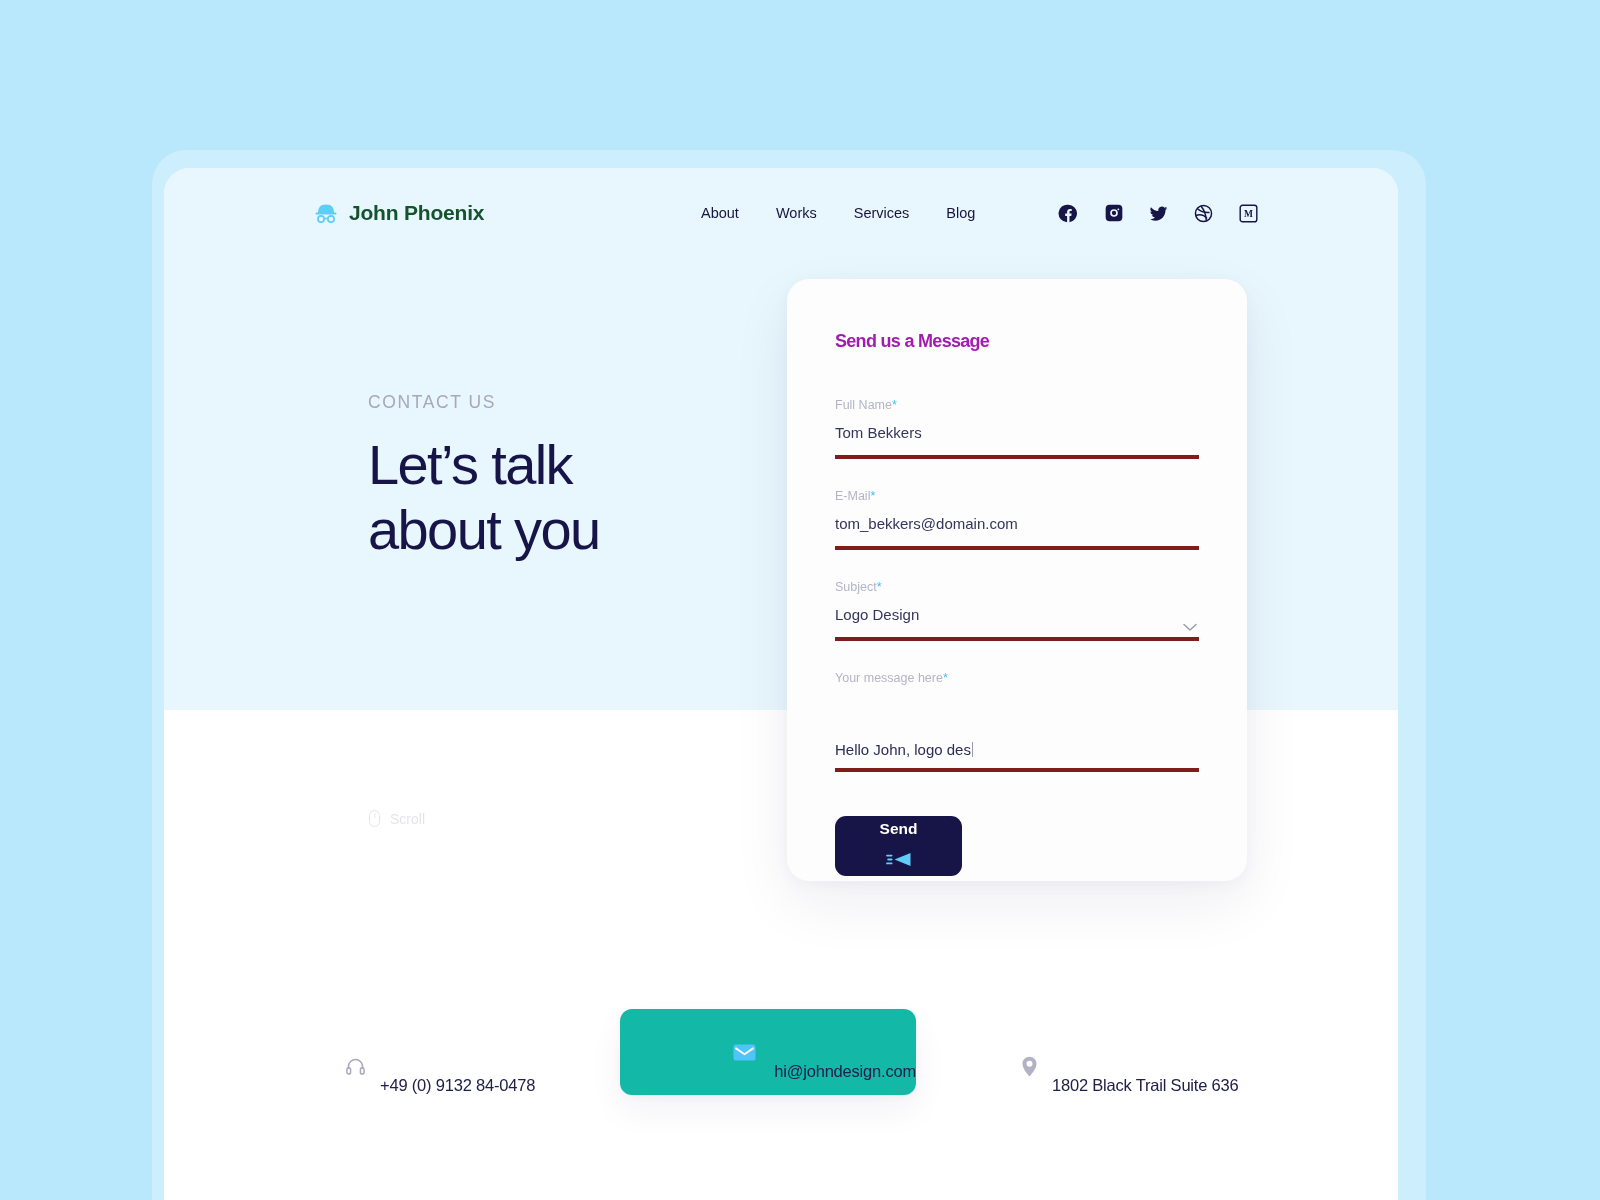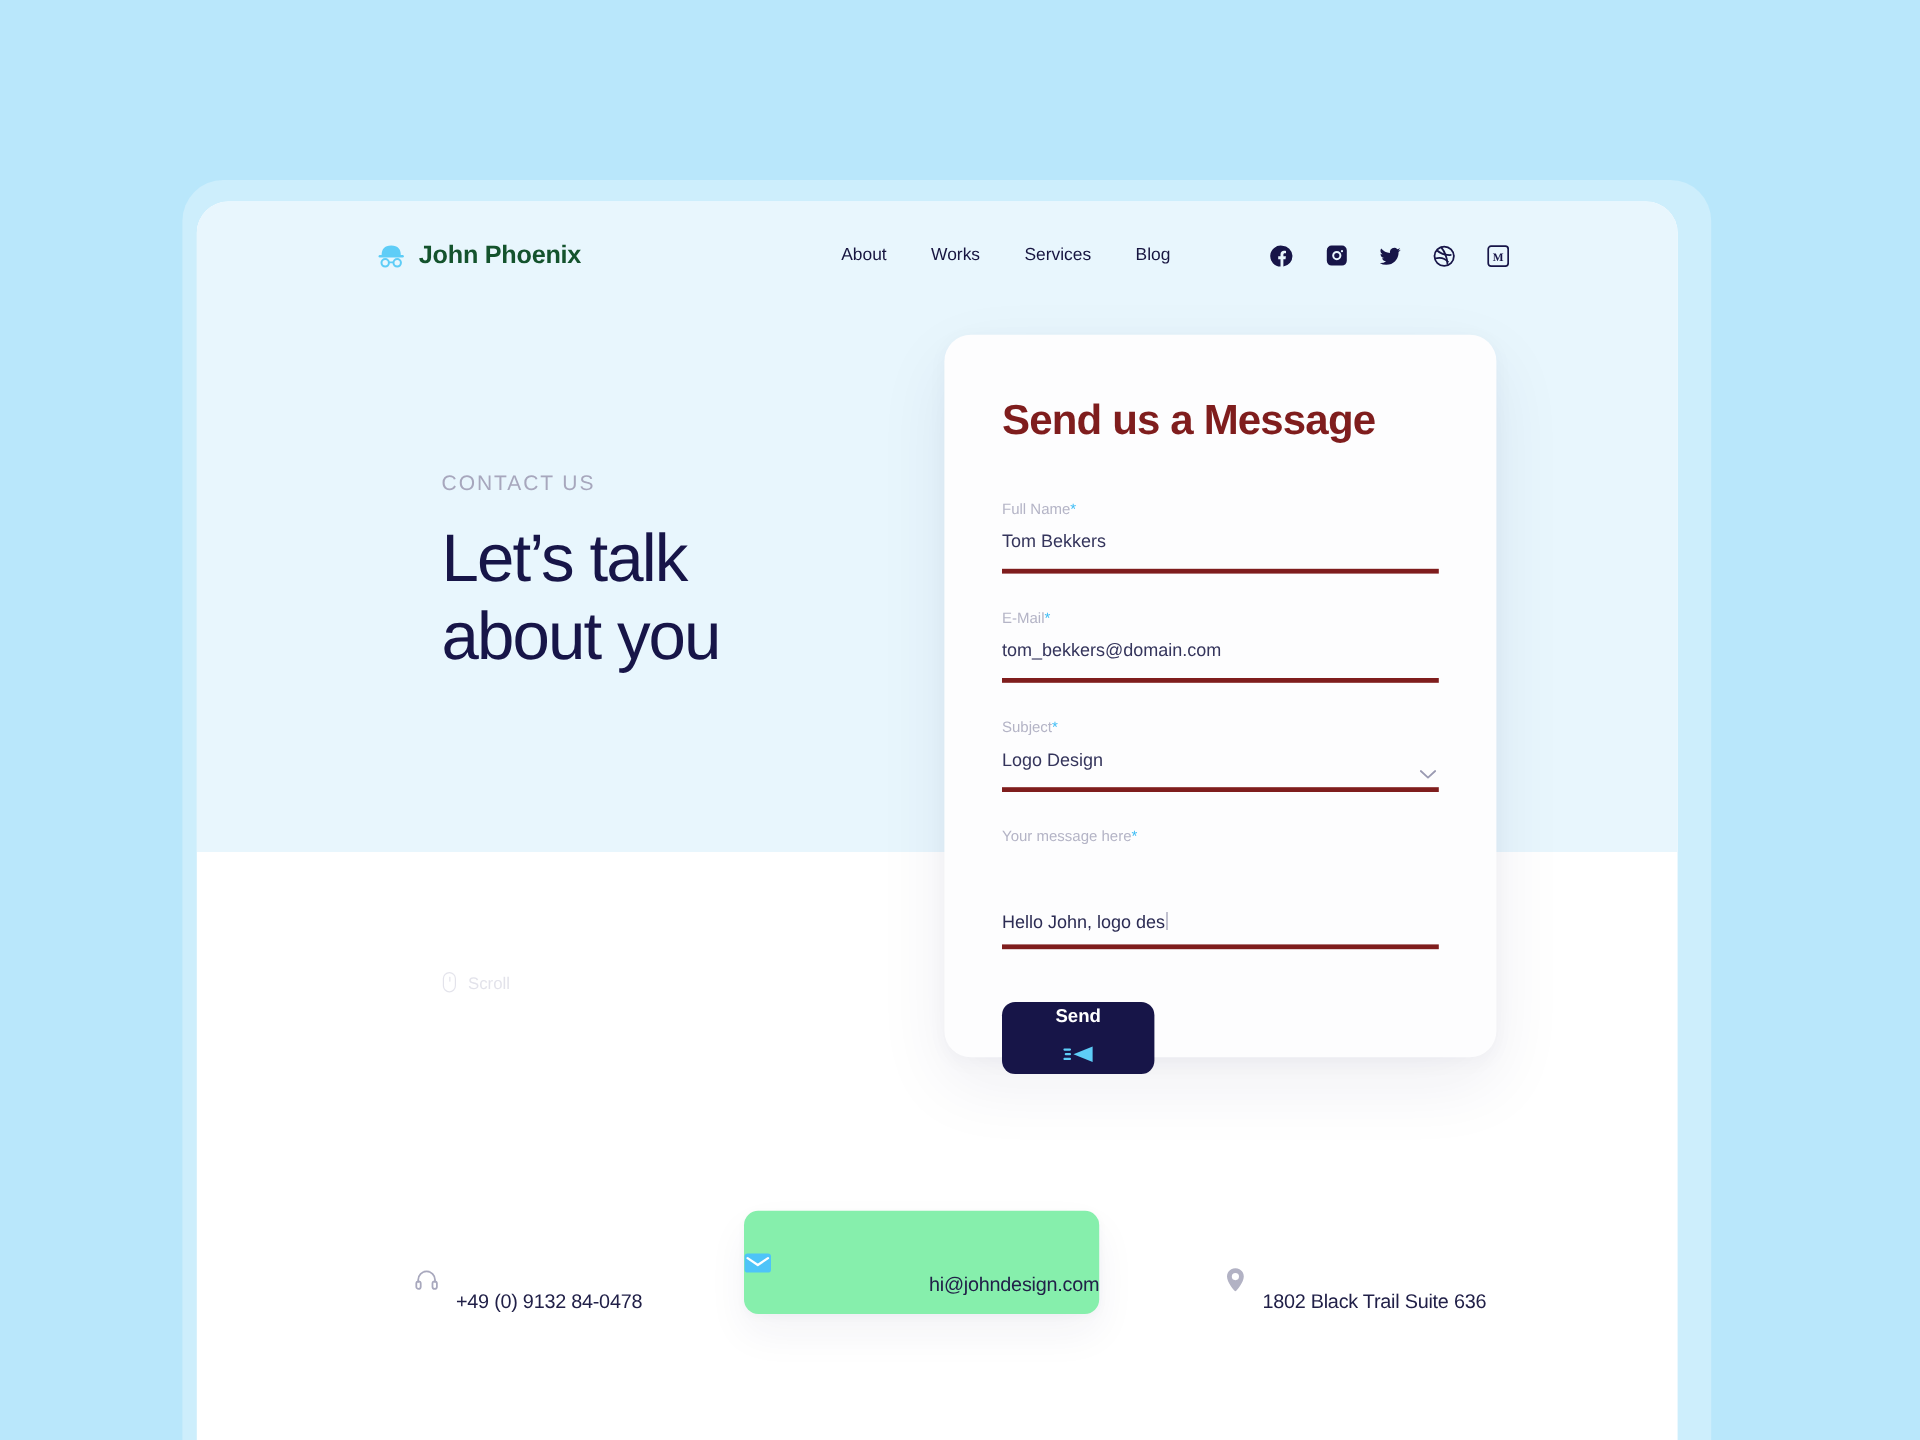--- a/index.html
+++ b/index.html
@@ -159,23 +159,23 @@
     top: 111px;
     width: 460px;
     height: 602px;
     background: #fdfdfe;
     border-radius: 22px;
     box-shadow: 0 22px 60px rgba(28,32,90,0.07), 0 4px 16px rgba(28,32,90,0.035);
     padding: 52px 48px 0 48px;
   }
 
   .form-title {
-    font-size: 35px;
+    font-size: 18px;
     font-weight: 700;
-    color: #7f1d1d;
+    color: #a21caf;
     letter-spacing: -0.7px;
     margin-bottom: 46px;
   }
 
   .field { position: relative; margin-bottom: 30px; }
   .field-label {
     font-size: 12.5px;
     color: #b4b4c6;
     margin-bottom: 12px;
     display: block;
@@ -260,26 +260,26 @@
   }
   .contact-phone   { left: 181px;  top: 33px; }
   .contact-address { left: 857px;  top: 33px; }
 
   .contact-email-card {
     position: absolute;
     left: 456px;
     top: 5px;
     width: 296px;
     height: 86px;
-    background: #86efac;
+    background: #14b8a6;
     border-radius: 12px;
     box-shadow: 0 16px 34px rgba(36,40,96,0.055), 0 2px 8px rgba(36,40,96,0.03);
     display: flex;
     align-items: center;
-    justify-content: space-between;
+    justify-content: flex-end;
     gap: 18px;
     cursor: pointer;
   }
 
   .contact-text {
     font-size: 16.5px;
     color: #212048;
     font-weight: 500;
     white-space: nowrap;
     letter-spacing: -0.2px;

